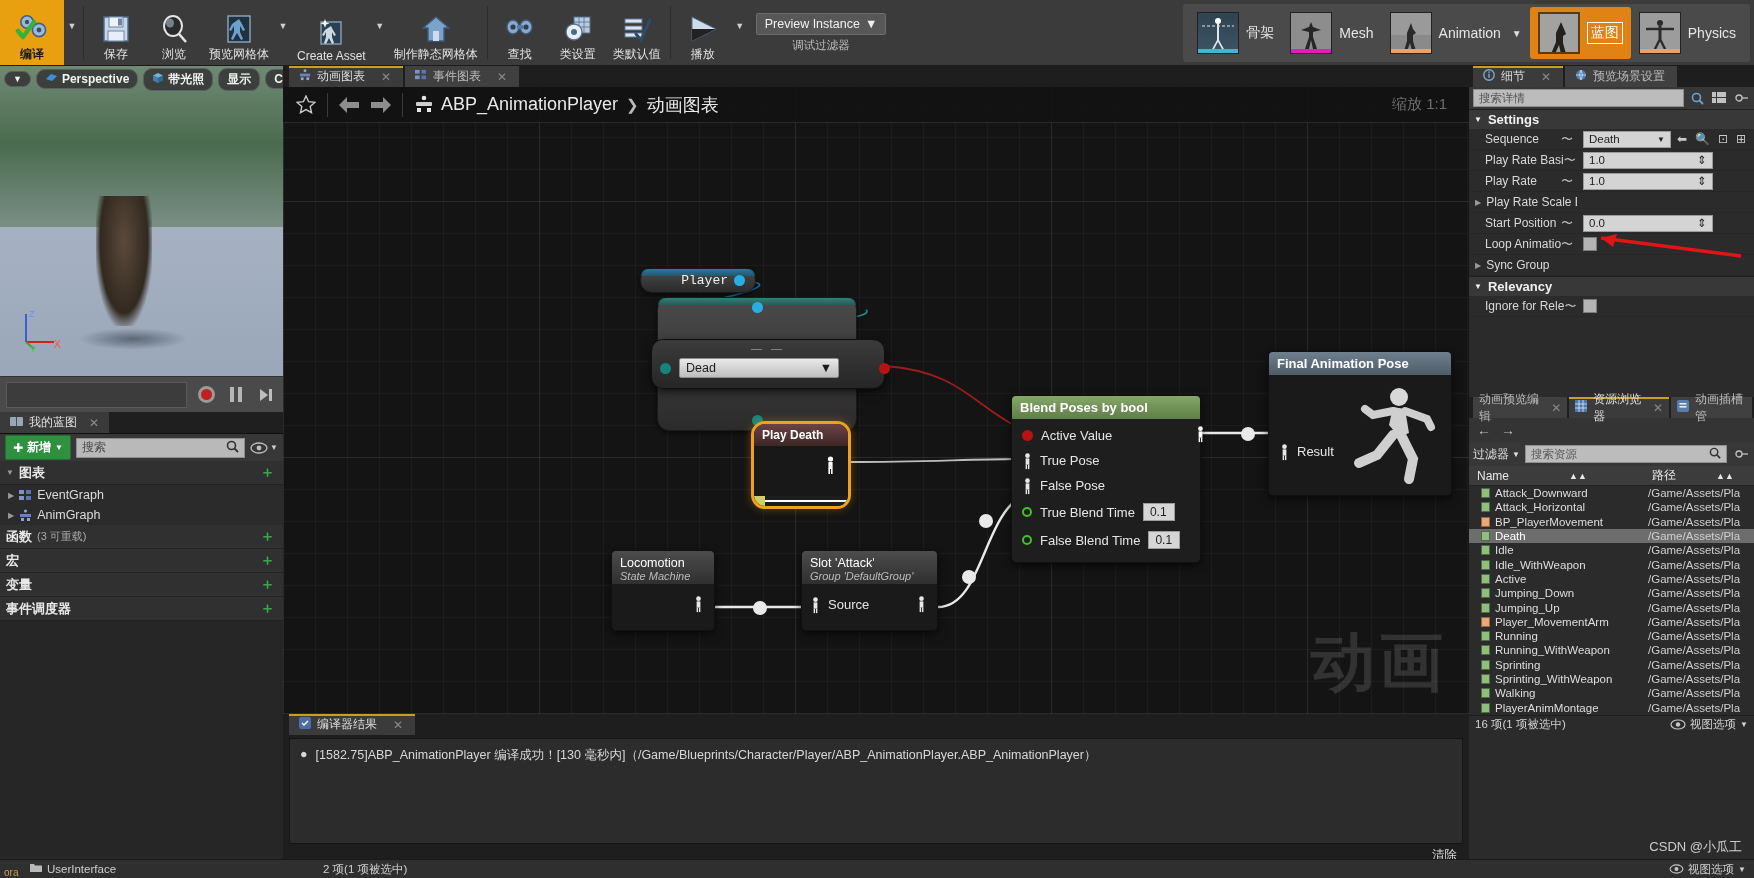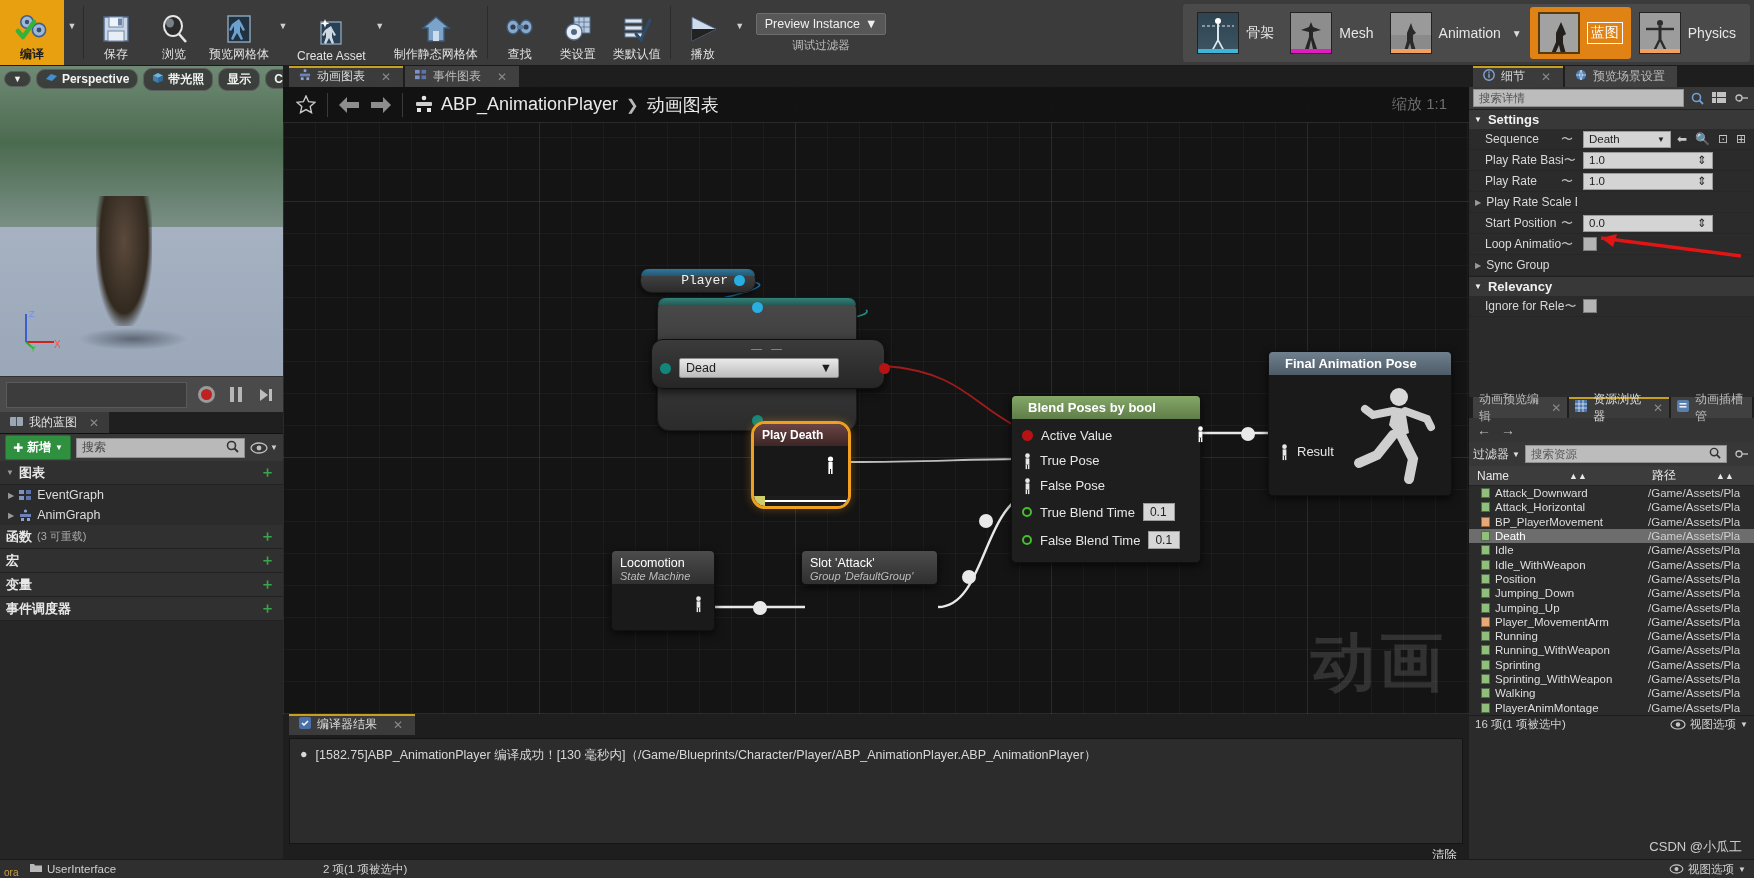--- a/index.html
+++ b/index.html
@@ -218,21 +218,21 @@
   .pin-teal { background: #13857b; }
   .pin-red  { background: #b81212; }
   .pin-green{ width:10px;height:10px;border-radius:50%;border:2px solid #43c02b;background:transparent;display:inline-block; }
   .pin-pose { width: 10px; height: 15px; display:inline-block; }
 
   .nbox {
     border-radius: 5px; border: 1px solid #101010;
     background: #232323; box-shadow: 0 3px 8px rgba(0,0,0,.65); overflow: hidden;
   }
   .nbox .title {
-    padding: 4px 16px; font-size: 13px; font-weight: bold; color: #fff;
+    padding: 4px 8px; font-size: 13px; font-weight: bold; color: #fff;
   }
   .nbox .body { padding: 6px 8px; }
   .row { display: flex; align-items: center; gap: 8px; padding: 5px 2px; font-size: 13px; color: #e6e6e6; }
   .row .rt { flex: 1; }
   .numfield {
     background: #d6d6d6; border: 1px solid #9c9c9c; color: #222;
     font-size: 12px; padding: 1px 6px; min-width: 32px; text-align: left;
   }
   .combo-dk {
     background: linear-gradient(#e9e9e9,#bdbdbd); border: 1px solid #8c8c8c;
@@ -922,20 +922,41 @@
           </div>
         </div>
       </div>
 
       <div class="node" style="left:518px; top:463px; width:137px;">
         <div class="nbox" style="background:#1d1d1d;">
           <div style="padding:5px 8px 2px 8px;background:linear-gradient(#4c4c4c,#2f2f2f);">
             <div style="font-size:12.5px;color:#fff;">Slot 'Attack'</div>
             <div style="font-size:11px;color:#bcbcbc;font-style:italic;">Group 'DefaultGroup'</div>
           </div>
+          <div style="height:46px;position:relative;background:#1a1a1a;">
+            <div class="row" style="position:absolute;left:6px;top:8px;">
+              <span class="pin-pose">
+                <svg width="11" height="17" viewBox="0 0 11 19">
+                    <circle cx="5.5" cy="3" r="2.6" fill="#e8e8e8"></circle>
+                    <rect x="3.4" y="6" width="4.2" height="7" fill="#e8e8e8"></rect>
+                    <rect x="3.4" y="13" width="1.6" height="5" fill="#e8e8e8"></rect>
+                    <rect x="6" y="13" width="1.6" height="5" fill="#e8e8e8"></rect>
+                  </svg>
+              </span>
+              <span>Source</span>
+            </div>
+            <span style="position:absolute;right:10px;top:12px;">
+              <svg width="11" height="17" viewBox="0 0 11 19">
+                  <circle cx="5.5" cy="3" r="2.6" fill="#e8e8e8"></circle>
+                  <rect x="3.4" y="6" width="4.2" height="7" fill="#e8e8e8"></rect>
+                  <rect x="3.4" y="13" width="1.6" height="5" fill="#e8e8e8"></rect>
+                  <rect x="6" y="13" width="1.6" height="5" fill="#e8e8e8"></rect>
+                </svg>
+            </span>
+          </div>
         </div>
       </div>
 
       <div class="watermark">动画</div>
     </div>
 
     <div class="compiler">
       <div class="comp-tabs">
         <div class="gtab sel">
           <span>
@@ -1229,21 +1250,21 @@
       <div class="arow">
           <div class="n">
             <span class="asset-icon"></span>
             <span>Idle_WithWeapon</span>
           </div>
           <div class="p">/Game/Assets/Pla</div>
         </div>
       <div class="arow">
           <div class="n">
             <span class="asset-icon"></span>
-            <span>Position</span>
+            <span>Active</span>
           </div>
           <div class="p">/Game/Assets/Pla</div>
         </div>
       <div class="arow">
           <div class="n">
             <span class="asset-icon"></span>
             <span>Jumping_Down</span>
           </div>
           <div class="p">/Game/Assets/Pla</div>
         </div>

